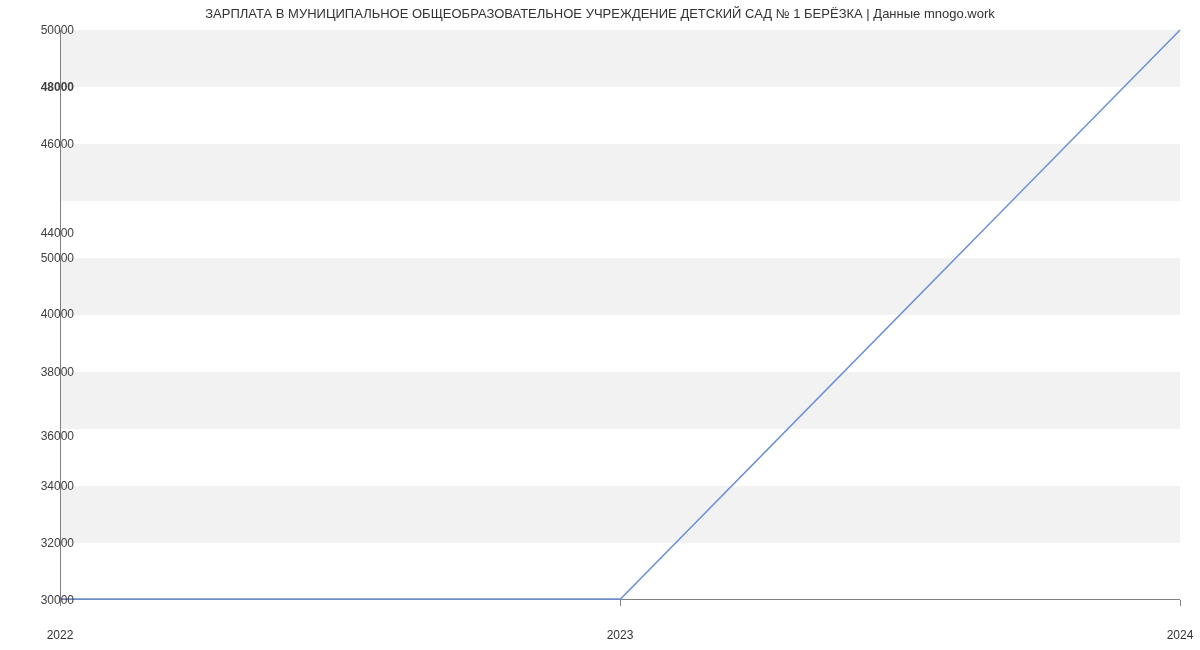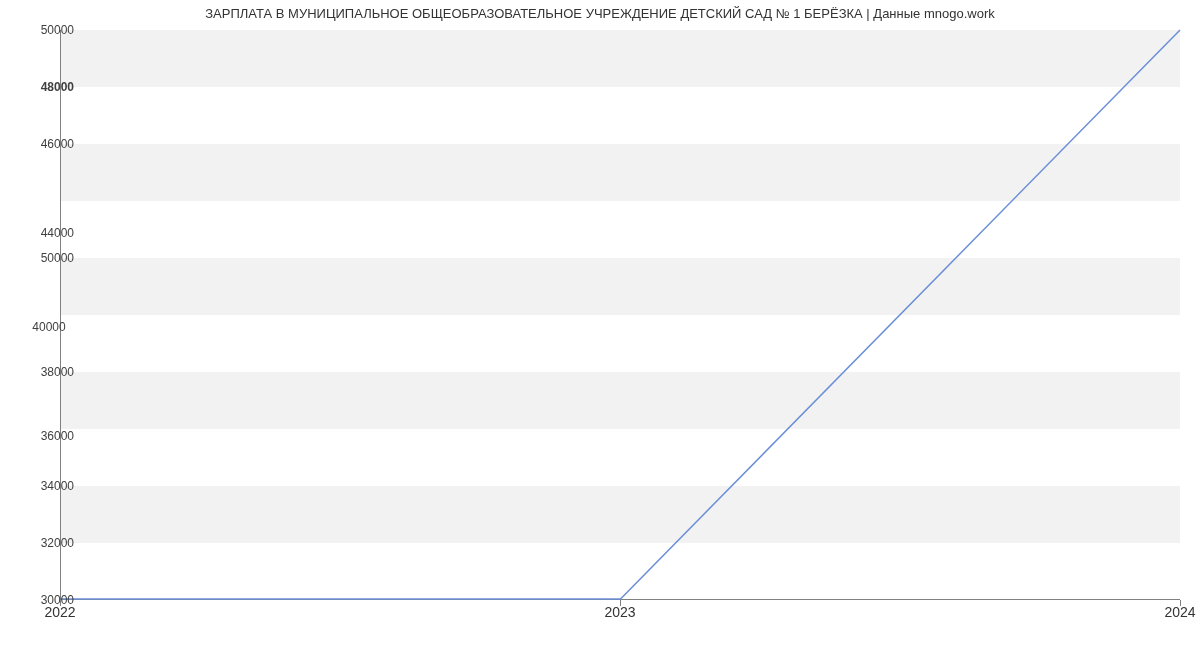--- a/index.html
+++ b/index.html
@@ -47,22 +47,22 @@
     position: absolute;
     right: 1126px; 
     width: 50px;
     text-align: right;
     font-size: 12px;
     color: #404040;
     transform: translateY(-50%);
   }
   .tick-x {
     position: absolute;
-    top: 604px; 
-    font-size: 14px;
+    top: 628px; 
+    font-size: 12px;
     color: #333;
     transform: translateX(-50%);
   }
   .xtick-mark {
     position: absolute;
     width: 1px;
     height: 6px;
     background: #808080;
     top: 600px;
   }
@@ -96,21 +96,21 @@
     <svg class="line-layer" preserveAspectRatio="none" viewBox="0 0 1120 570">
       <polyline class="series-line" points="0.00,570.00 560.00,570.00 1120.00,0.00" style="stroke: rgb(106, 143, 216);"></polyline>
     </svg>
   </div>
 
 <div class="tick-y" style="top: 600px;">30000</div>
     <div class="tick-y" style="top: 543px;">32000</div>
     <div class="tick-y" style="top: 486px;">34000</div>
     <div class="tick-y" style="top: 436px;">36000</div>
     <div class="tick-y" style="top: 372px;">38000</div>
-    <div class="tick-y" style="top: 327px; text-align: center;">40000</div>
+    <div class="tick-y" style="top: 314px;">40000</div>
     <div class="tick-y" style="top: 258px;">50000</div>
     <div class="tick-y" style="top: 201px; margin-top: 32px;">44000</div>
     <div class="tick-y" style="top: 144px;">46000</div>
     <div class="tick-y" style="top: 87px; font-weight: bold;">48000</div>
     <div class="tick-y" style="top: 30px;">50000</div>
     <div class="tick-x" style="left: 60px;">2022</div>
     <div class="xtick-mark" style="left: 59.5px;"></div>
     <div class="tick-x" style="left: 620px;">2023</div>
     <div class="xtick-mark" style="left: 619.5px;"></div>
     <div class="tick-x" style="left: 1180px;">2024</div>

